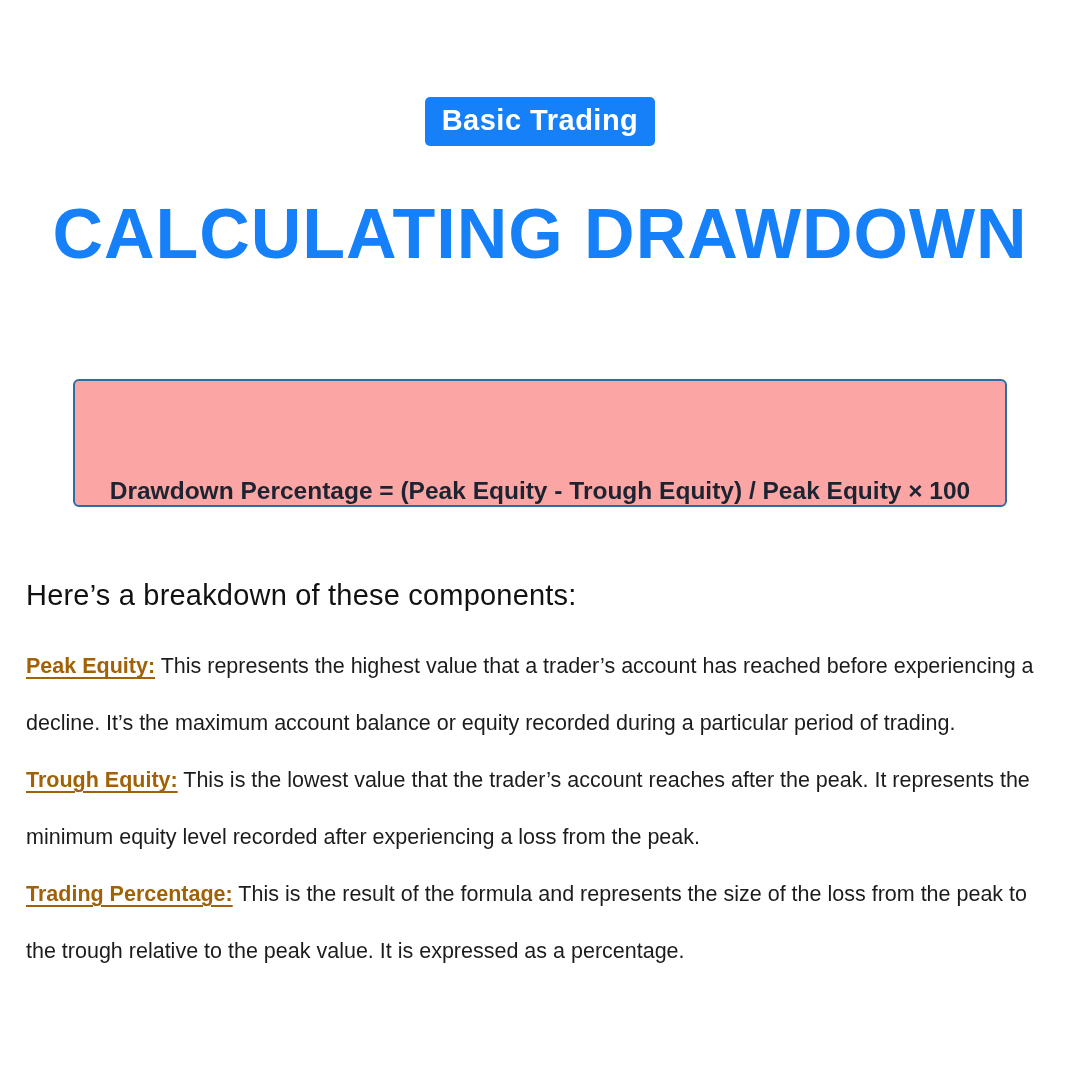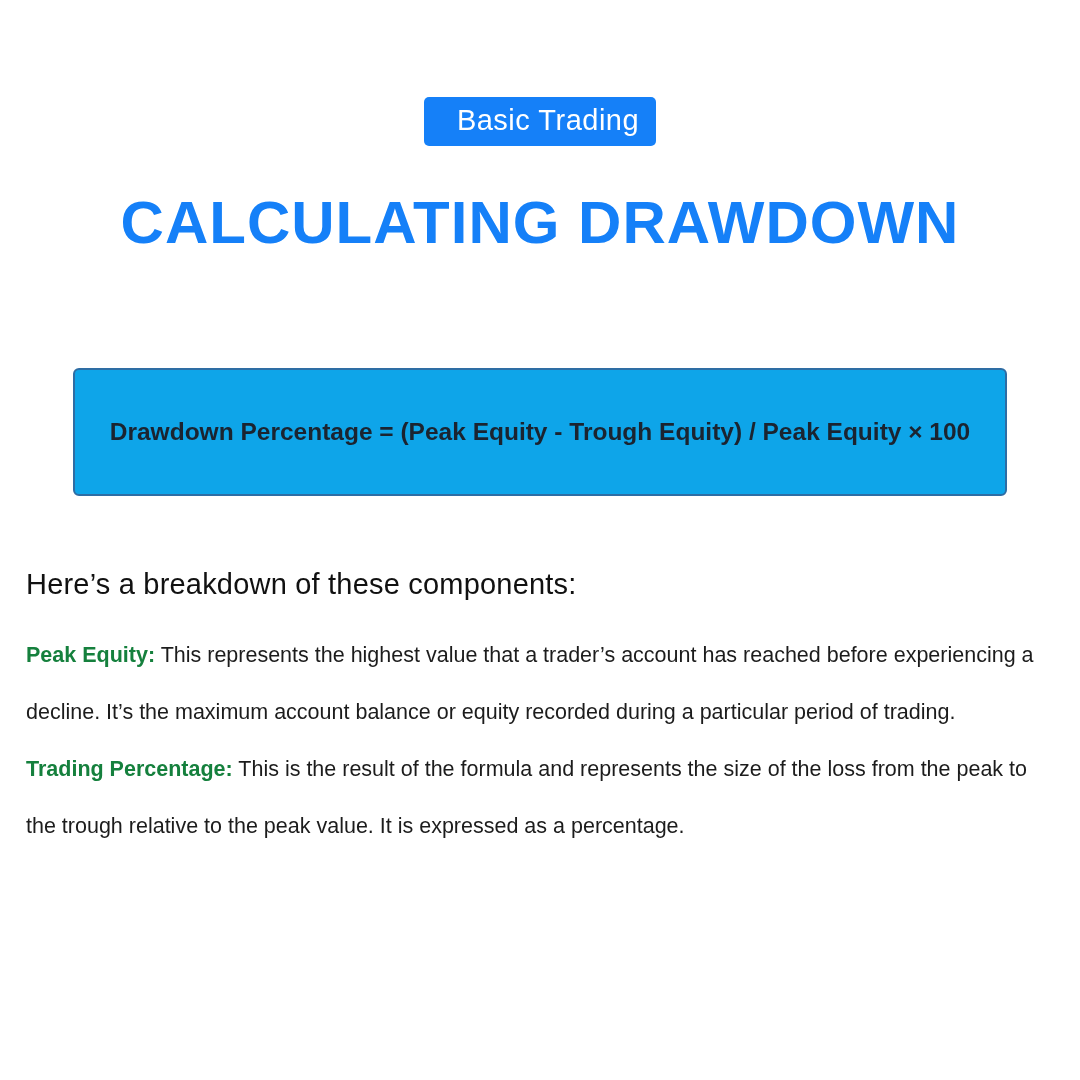--- a/index.html
+++ b/index.html
@@ -12,46 +12,46 @@
     overflow: hidden;
   }
   .page { width: 1080px; height: 1080px; position: relative; padding-top: 97px; }
 
   .badge-row { text-align: center; }
   .badge {
     display: inline-block;
     background: #1580f8;
     color: #ffffff;
     font-size: 29px;
-    font-weight: 400;
-    padding: 7px 17px 9px 33px;
+    font-weight: 700;
+    padding: 7px 17px 9px 17px;
     border-radius: 5px;
     letter-spacing: 0.5px;
   }
 
   .title {
-    margin-top: 42px;
+    margin-top: 53px;
     text-align: center;
     color: #1580f8;
-    font-size: 60px;
+    font-size: 70px;
     font-weight: 800;
     letter-spacing: 1px;
     line-height: 70px;
     white-space: nowrap;
   }
 
   .formula-box {
     margin: 110px auto 0 auto;
     width: 934px;
     height: 128px;
-    background: #0ea5e9;
+    background: #fca5a5;
     border: 2px solid #2e6da4;
     border-radius: 6px;
     display: flex;
-    align-items: center;
+    align-items: flex-end;
     justify-content: center;
   }
   .formula-text {
     font-size: 24.5px;
     font-weight: 700;
     color: #1b2430;
     text-align: center;
   }
 
   .breakdown { margin: 72px 26px 0 26px; }
@@ -62,22 +62,23 @@
     letter-spacing: 0.2px;
   }
   .breakdown-body {
     margin-top: 26px;
     font-size: 21.5px;
     line-height: 57px;
     color: #1c1c1c;
   }
   .breakdown-item { margin: 0; }
   .term-link {
-    color: #15803d;
+    color: #a16207;
     font-weight: 700;
+    text-decoration: underline;
     text-decoration-thickness: 2px;
     text-underline-offset: 4px;
     cursor: pointer;
   }
 </style>
 </head>
 <body>
 
 <div class="page">
 
@@ -90,18 +91,19 @@
   <div class="formula-box">
     <div class="formula-text">Drawdown Percentage = (Peak Equity - Trough Equity) / Peak Equity × 100</div>
   </div>
 
   <div class="breakdown">
     <h2 class="breakdown-heading">Here’s a breakdown of these components:</h2>
 
     <div class="breakdown-body">
       <p class="breakdown-item"><a class="term-link">Peak Equity:</a><span> This represents the highest value that a trader’s account has reached before experiencing a decline. It’s the maximum account balance or equity recorded during a particular period of trading.</span></p>
 
+      <p class="breakdown-item"><a class="term-link">Trough Equity:</a><span> This is the lowest value that the trader’s account reaches after the peak. It represents the minimum equity level recorded after experiencing a loss from the peak.</span></p>
 
       <p class="breakdown-item"><a class="term-link">Trading Percentage:</a><span> This is the result of the formula and represents the size of the loss from the peak to the trough relative to the peak value. It is expressed as a percentage.</span></p>
     </div>
   </div>
 
 </div>
 
 </body></html>

